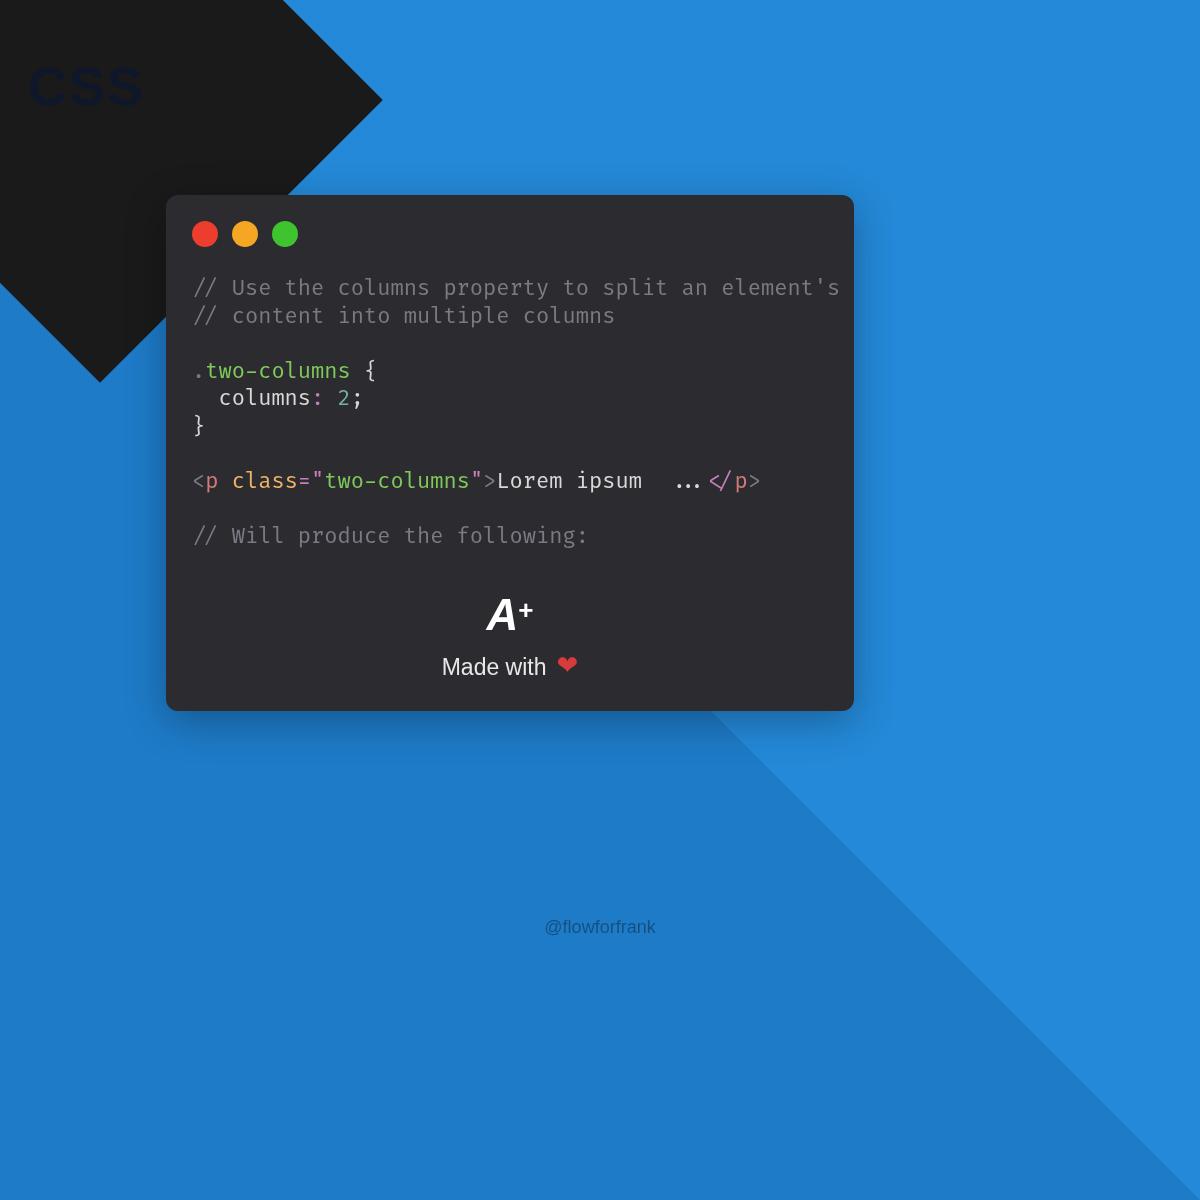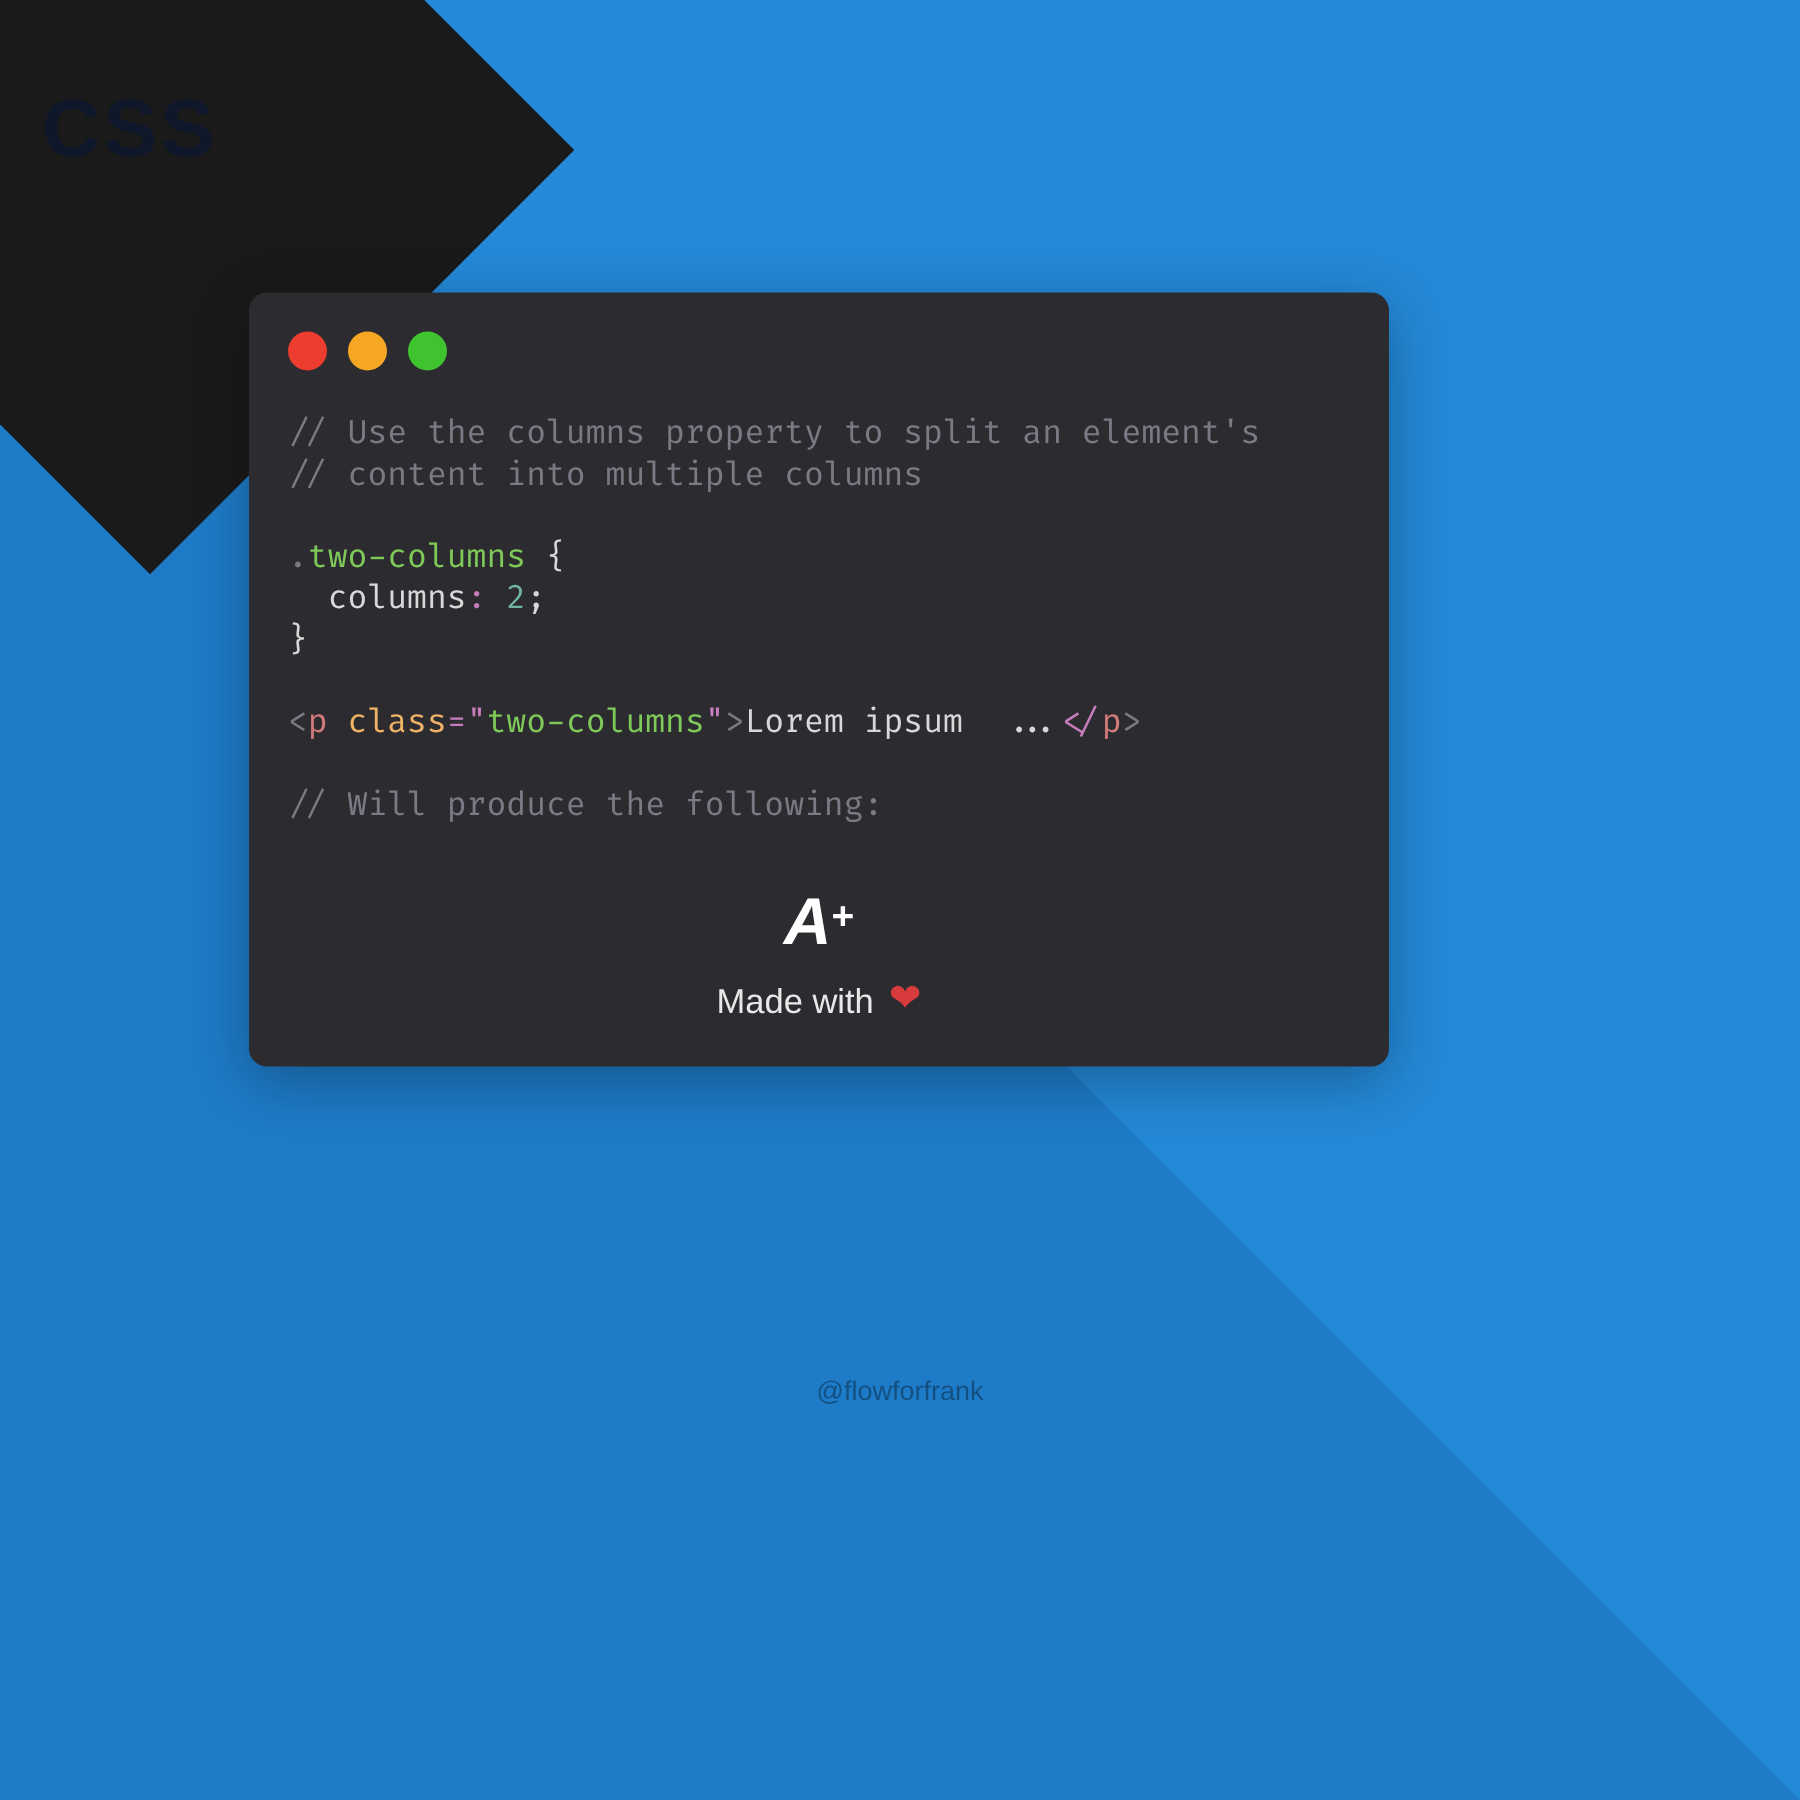--- a/index.html
+++ b/index.html
@@ -36,21 +36,21 @@
       color: #0f172a;
       font-family: Arial, sans-serif;
       font-weight: 900;
       font-size: 54px;
       letter-spacing: 2px;
     }
     .editor-window {
       position: absolute;
       top: 195px;
       left: 166px;
-      width: 760px;
+      width: 688px;
       background: #2b2b30;
       border-radius: 12px;
       padding: 26px 26px 30px 26px;
       box-shadow: 0 10px 40px rgba(0,0,0,0.3);
     }
     .window-dots {
       display: flex;
       gap: 14px;
       margin-bottom: 28px;
     }

